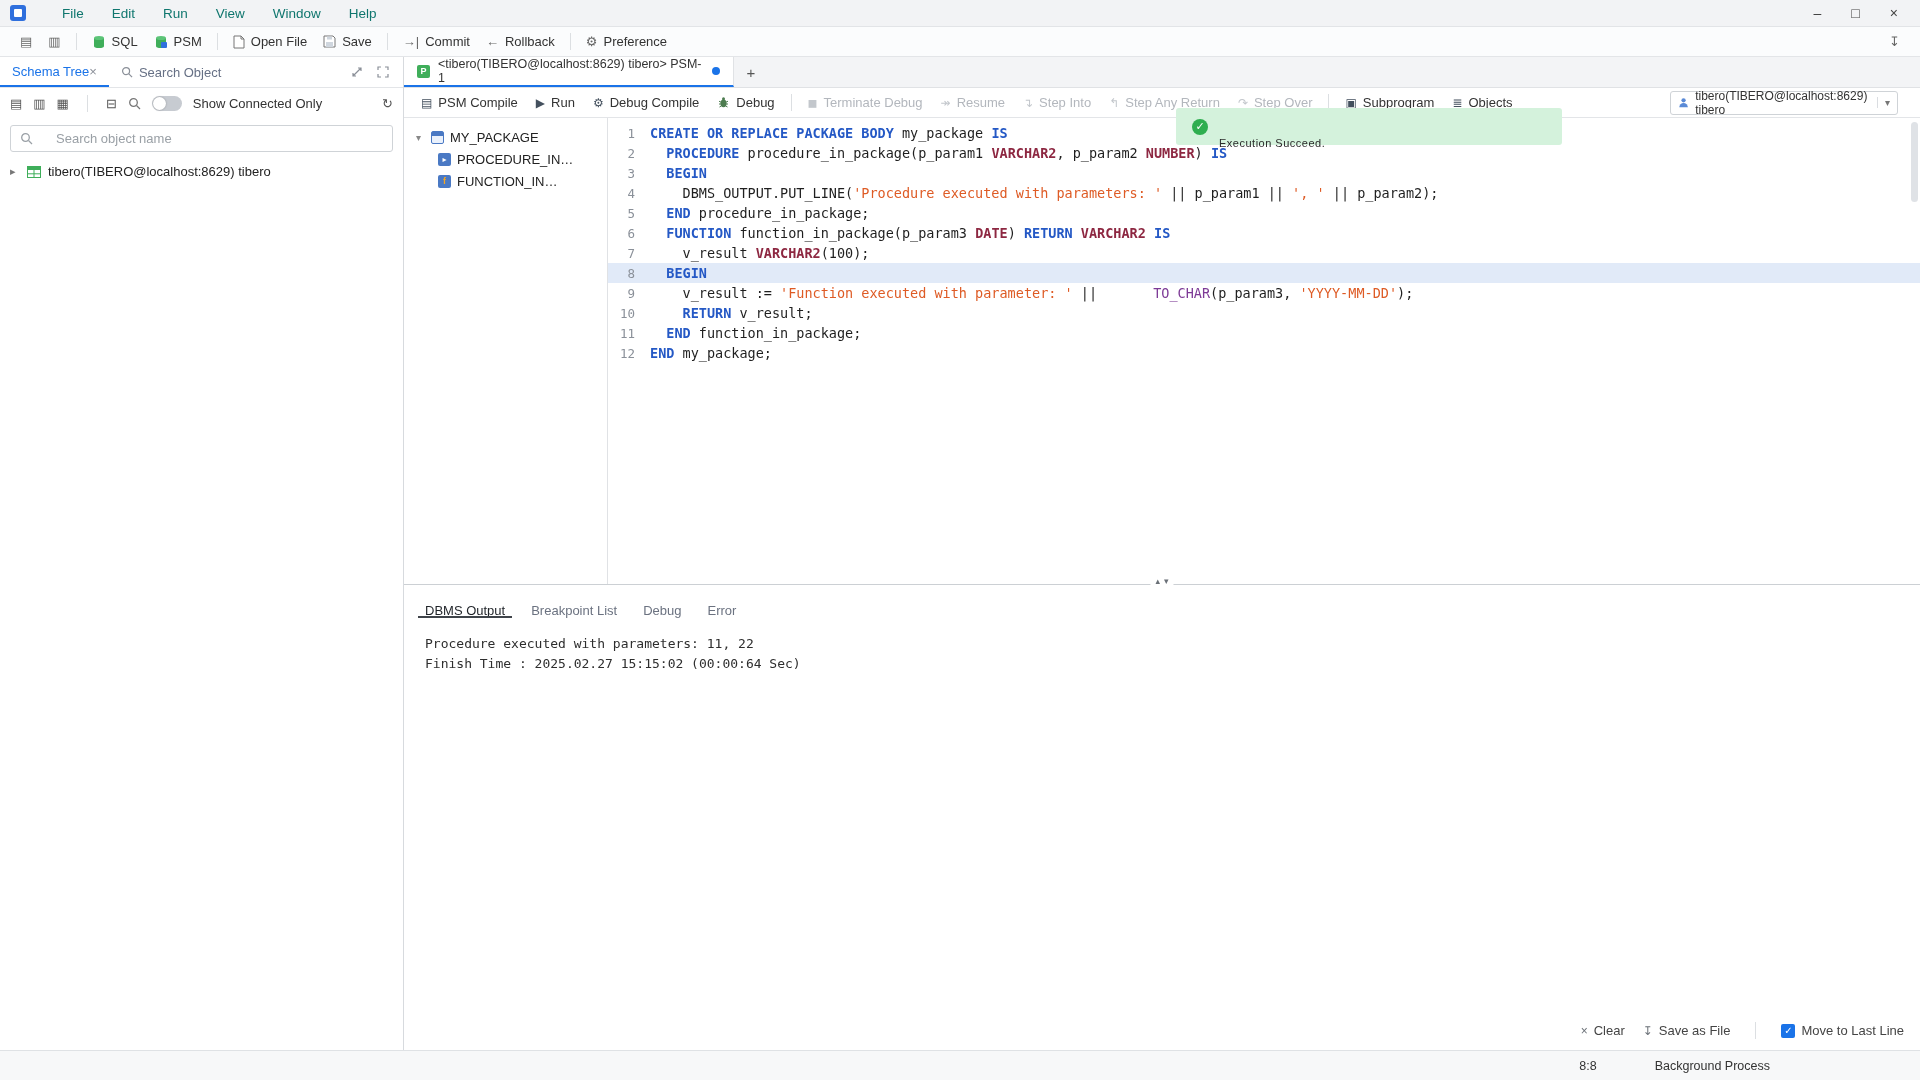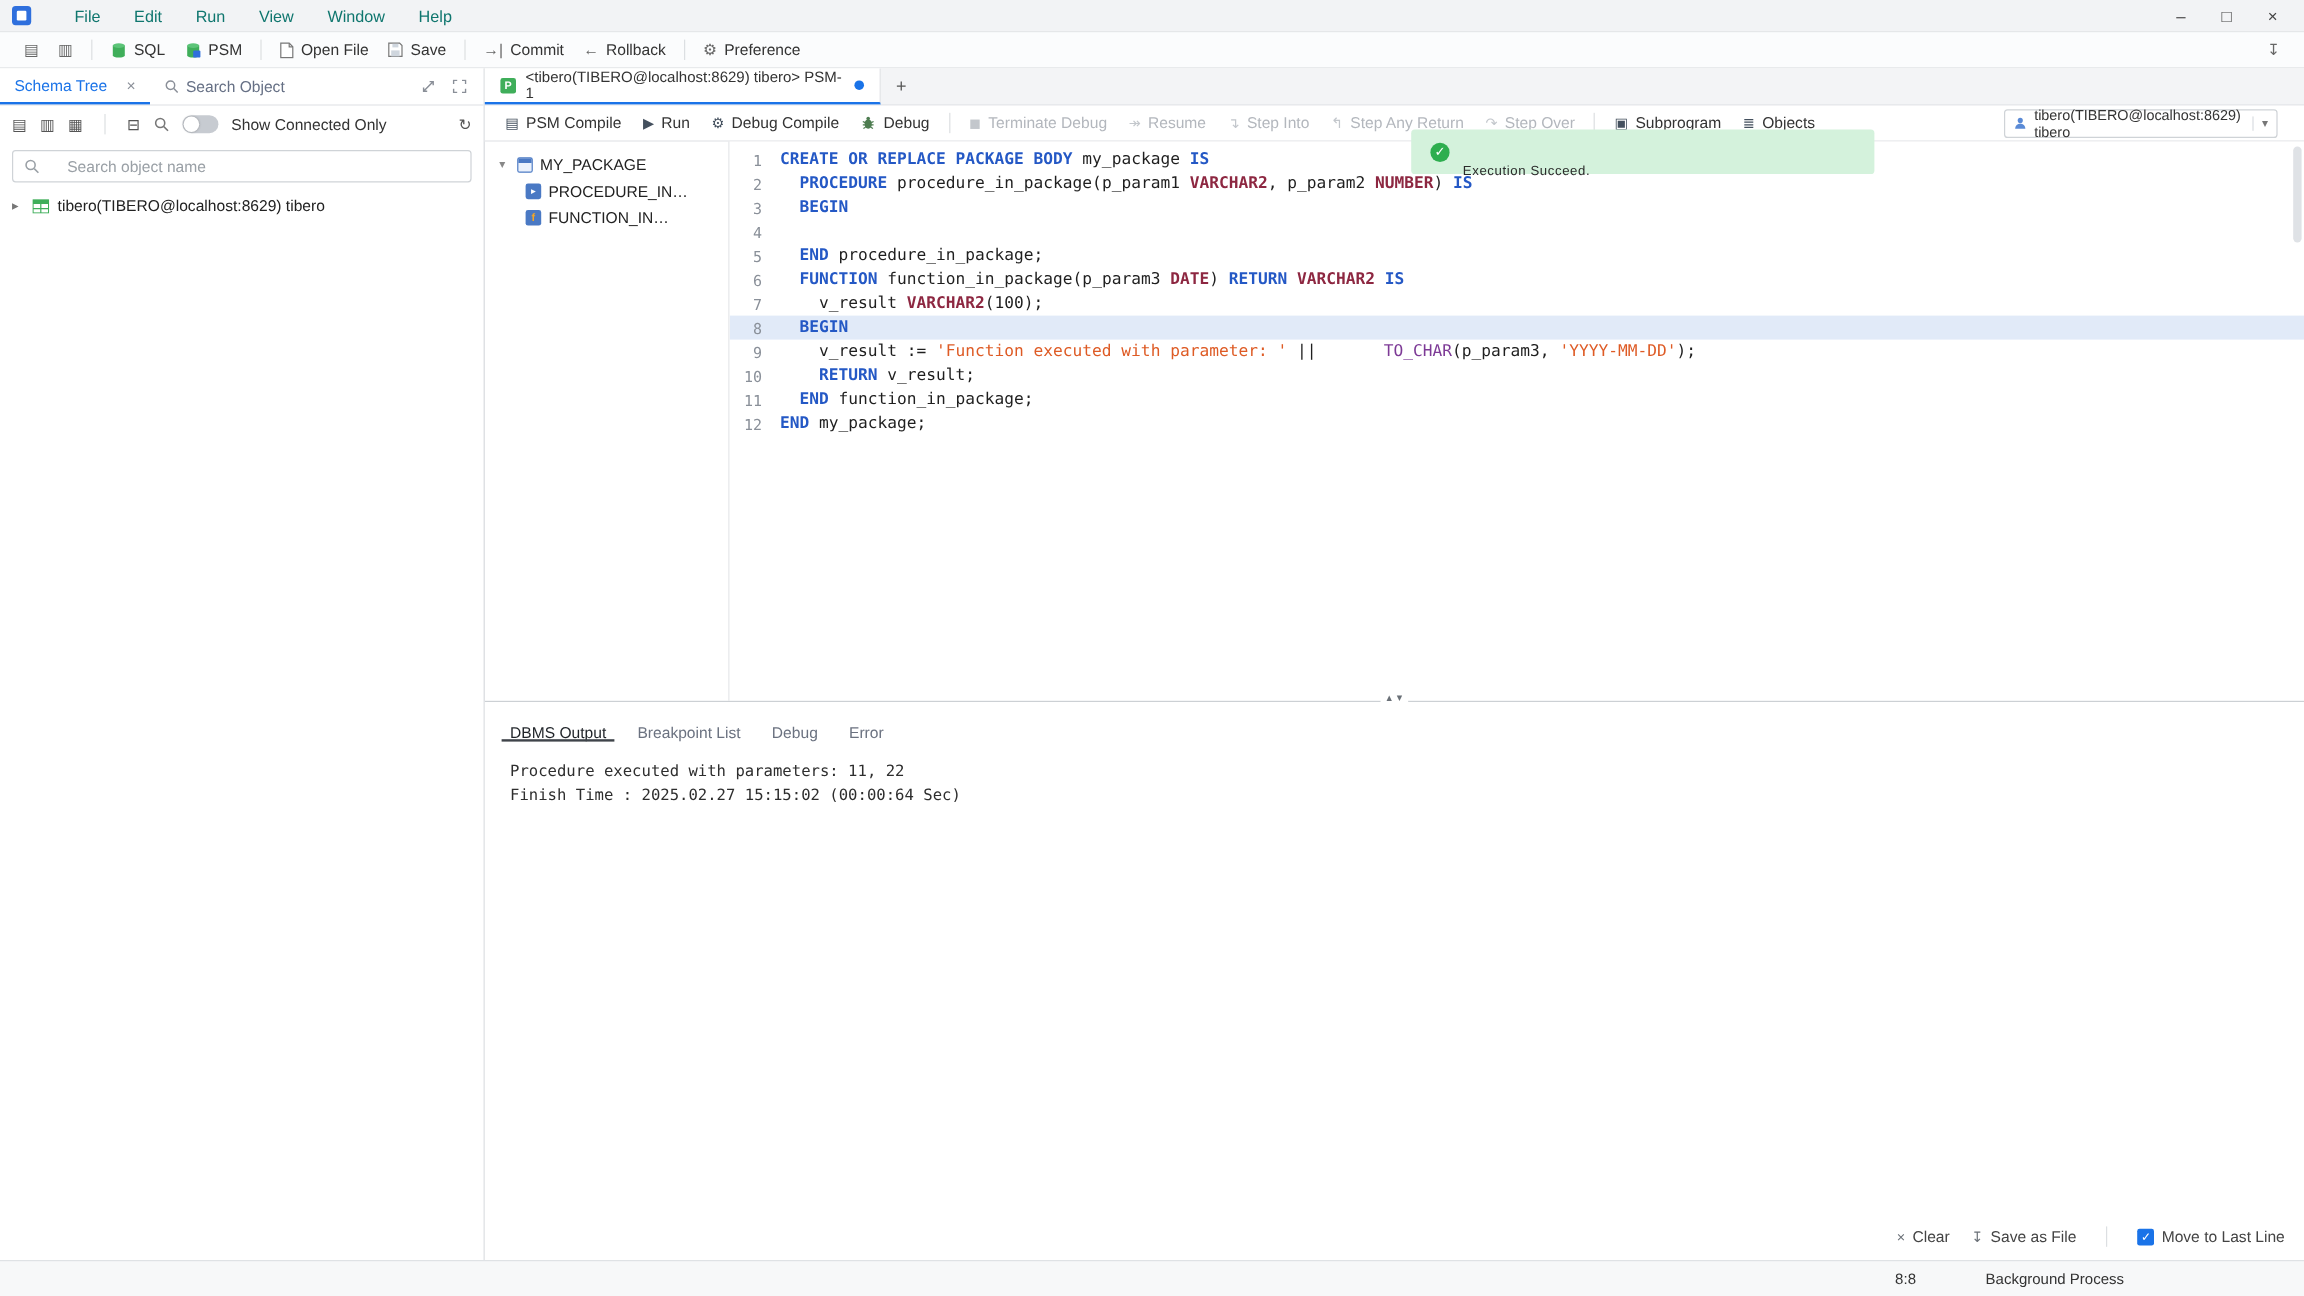--- a/index.html
+++ b/index.html
@@ -23,21 +23,21 @@
   .tbtn .g { color:#666; font-size:13px; }
   .vsep { width:1px; height:17px; background:#dcdfe2; margin:0 7px; }
   .spacer { flex:1; }
 
   
   #content { display:flex; height:993px; }
 
   
   #sidebar { width:404px; border-right:1px solid #d7dade; display:flex; flex-direction:column; background:#fff; }
   .sb-tabs { height:31px; display:flex; align-items:stretch; border-bottom:1px solid #e3e5e8; }
-  .sb-tab { display:flex; align-items:center; gap:16px; padding:0 12px; font-size:13px; }
+  .sb-tab { display:flex; align-items:center; gap:0; padding:0 12px; font-size:13px; }
   .sb-tab.active { color:#1a73e8; border-bottom:2px solid #1a73e8; }
   .sb-tab.inactive { color:#667085; gap:6px; }
   .sb-tab .x { color:#8a8f98; font-size:13px; }
   .sb-tabs-icons { margin-left:auto; display:flex; align-items:center; gap:14px; padding-right:14px; }
   .sb-toolbar { height:30px; display:flex; align-items:center; padding:0 10px; gap:11px; font-size:13px; color:#555; }
   .toggle { width:30px; height:15px; background:#c7cbd1; border-radius:8px; position:relative; }
   .toggle .knob { width:13px; height:13px; background:#fff; border-radius:50%; position:absolute; top:1px; left:1px;
     box-shadow:0 0 2px rgba(0,0,0,.3); }
   .sb-toolbar .lbl { color:#333; }
   .sb-search { margin:7px 10px; height:27px; border:1px solid #cfd3d7; border-radius:3px;
@@ -356,20 +356,21 @@
             <div class="code-line">
               <span class="ln">2</span>
               <span class="code"><span class="tk-pl">  </span><span class="tk-kw">PROCEDURE</span><span class="tk-pl"> procedure_in_package(p_param1 </span><span class="tk-ty">VARCHAR2</span><span class="tk-pl">, p_param2 </span><span class="tk-ty">NUMBER</span><span class="tk-pl">) </span><span class="tk-kw">IS</span></span>
             </div>
             <div class="code-line">
               <span class="ln">3</span>
               <span class="code"><span class="tk-pl">  </span><span class="tk-kw">BEGIN</span></span>
             </div>
             <div class="code-line">
               <span class="ln">4</span>
+              <span class="code"><span class="tk-pl">    DBMS_OUTPUT.PUT_LINE(</span><span class="tk-st">'Procedure executed with parameters: '</span><span class="tk-pl"> || p_param1 || </span><span class="tk-st">', '</span><span class="tk-pl"> || p_param2);</span></span>
             </div>
             <div class="code-line">
               <span class="ln">5</span>
               <span class="code"><span class="tk-pl">  </span><span class="tk-kw">END</span><span class="tk-pl"> procedure_in_package;</span></span>
             </div>
             <div class="code-line">
               <span class="ln">6</span>
               <span class="code"><span class="tk-pl">  </span><span class="tk-kw">FUNCTION</span><span class="tk-pl"> function_in_package(p_param3 </span><span class="tk-ty">DATE</span><span class="tk-pl">) </span><span class="tk-kw">RETURN</span><span class="tk-pl"> </span><span class="tk-ty">VARCHAR2</span><span class="tk-pl"> </span><span class="tk-kw">IS</span></span>
             </div>
             <div class="code-line">

